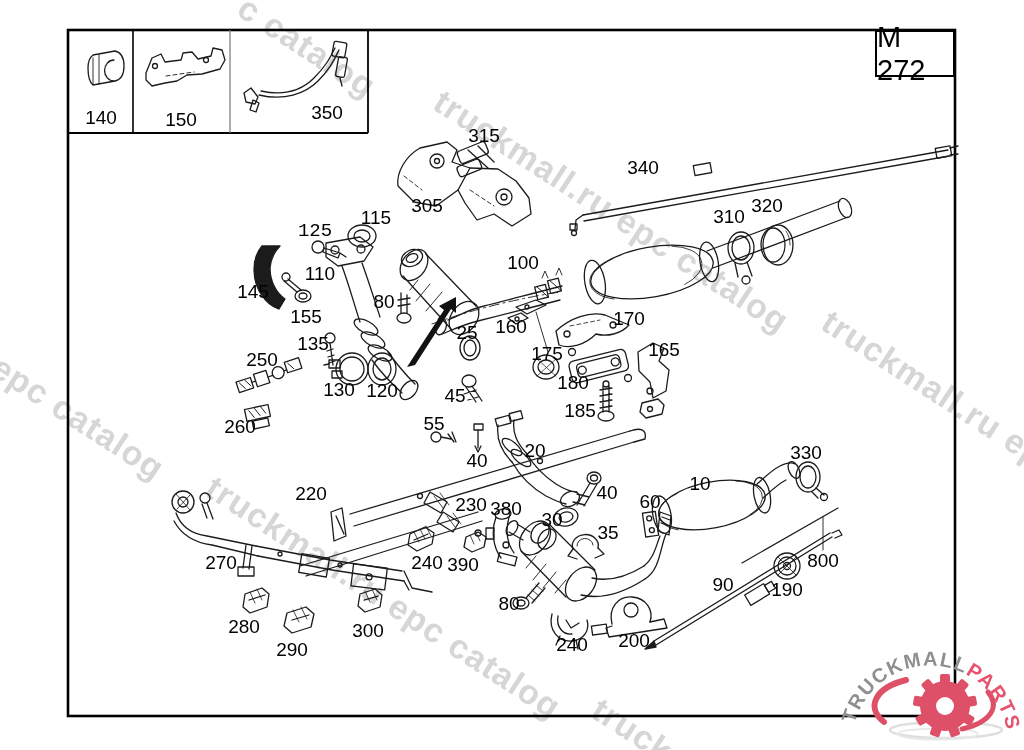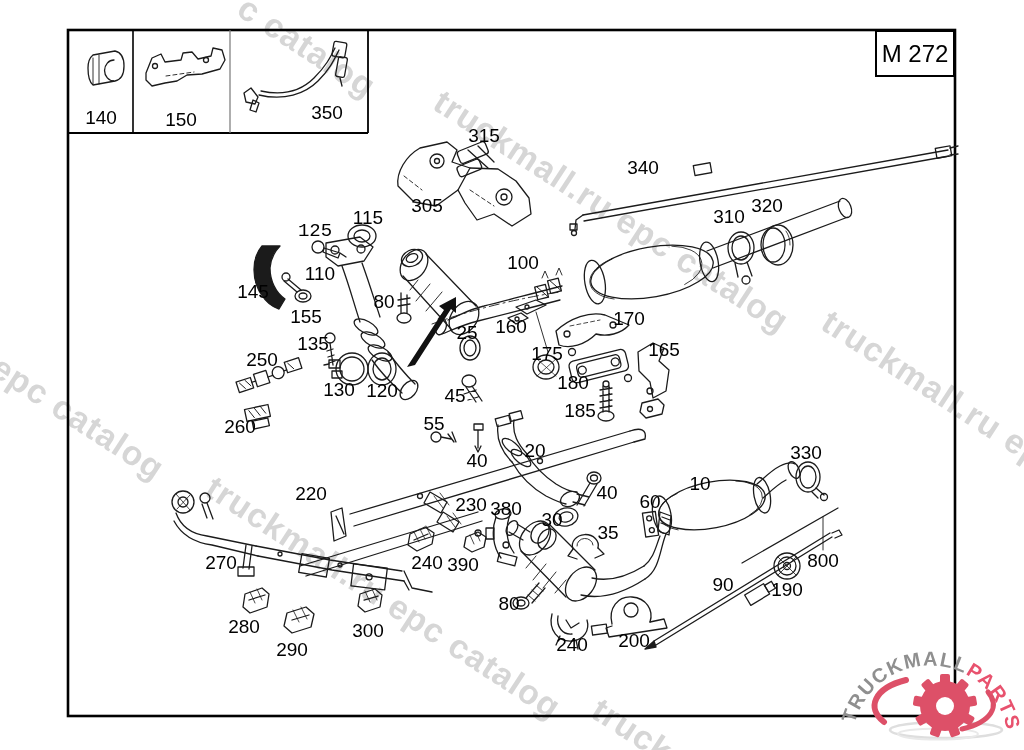--- a/index.html
+++ b/index.html
@@ -7,21 +7,21 @@
          font-family:"Liberation Sans",sans-serif;}
   #wm-layer{position:absolute;inset:0;z-index:1;}
   .wm{position:absolute;white-space:nowrap;font-size:34px;font-weight:bold;
       letter-spacing:1px;transform-origin:0 0;user-select:none;}
   #art{position:absolute;inset:0;z-index:2;}
   #labels-layer{position:absolute;inset:0;z-index:3;}
   .plabel{position:absolute;transform:translate(-50%,-50%);font-size:19px;color:#000;
           white-space:nowrap;}
   #m272-box{position:absolute;left:875px;top:30px;width:80px;height:47px;z-index:4;
             border:2px solid #000;box-sizing:border-box;display:flex;align-items:center;
-            justify-content:center;font-size:24px;color:#000;background:#fff;}
+            justify-content:center;font-size:29px;color:#000;background:#fff;}
   #logo{position:absolute;left:830px;top:630px;width:194px;height:120px;z-index:5;}
 </style>
 </head>
 <body>
 
 <div id="stage">
 
   <div id="wm-layer">
       <div class="wm" style="left: 252px; top: -12px; transform: rotate(33deg); color: rgb(214, 214, 214);">c catalog</div>
       <div class="wm" style="left: 448px; top: 82px; transform: rotate(33deg); color: rgb(214, 214, 214);">truckmall.ru epc catalog</div>
@@ -436,21 +436,21 @@
       <div class="plabel" style="left: 101px; top: 118px;">140</div>
       <div class="plabel" style="left: 181px; top: 120px;">150</div>
       <div class="plabel" style="left: 327px; top: 113px;">350</div>
       <div class="plabel" style="left: 484px; top: 136px;">315</div>
       <div class="plabel" style="left: 427px; top: 206px;">305</div>
       <div class="plabel" style="left: 643px; top: 168px;">340</div>
       <div class="plabel" style="left: 729px; top: 217px;">310</div>
       <div class="plabel" style="left: 767px; top: 206px;">320</div>
       <div class="plabel" style="left: 523px; top: 263px;">100</div>
       <div class="plabel" style="left: 315px; top: 231px; font-family: Liberation Mono, monospace;">125</div>
-      <div class="plabel" style="left: 368px; top: 218px;">115</div>
+      <div class="plabel" style="left: 376px; top: 218px;">115</div>
       <div class="plabel" style="left: 320px; top: 274px;">110</div>
       <div class="plabel" style="left: 253px; top: 292px;">145</div>
       <div class="plabel" style="left: 306px; top: 317px;">155</div>
       <div class="plabel" style="left: 384px; top: 302px;">80</div>
       <div class="plabel" style="left: 313px; top: 344px;">135</div>
       <div class="plabel" style="left: 262px; top: 360px;">250</div>
       <div class="plabel" style="left: 339px; top: 390px;">130</div>
       <div class="plabel" style="left: 371px; top: 391px; margin-left: 11px;">120</div>
       <div class="plabel" style="left: 467px; top: 333px;">25</div>
       <div class="plabel" style="left: 455px; top: 396px;">45</div>

